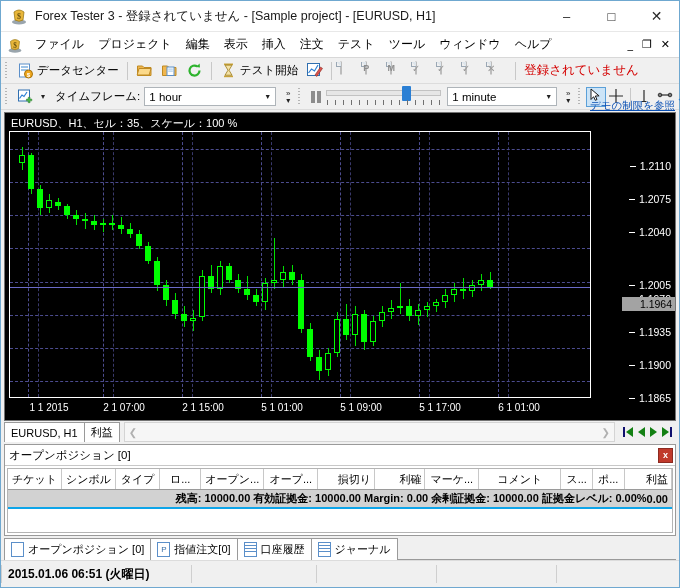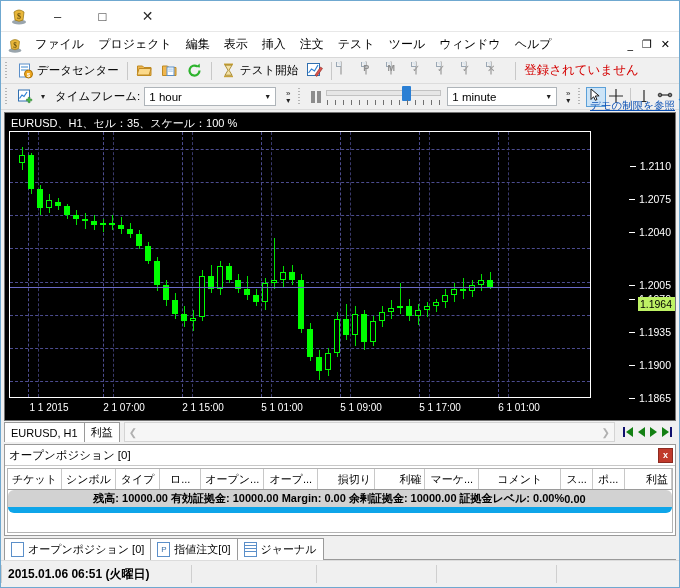--- a/index.html
+++ b/index.html
@@ -86,22 +86,22 @@
   .gridv{position:absolute;top:0;bottom:0;width:0;border-left:1px dashed #4c4c8f;}
   .gridh{position:absolute;left:0;right:0;height:0;border-top:1px dashed #4c4c8f;}
   .priceline{position:absolute;left:0;right:0;height:0;border-top:1px solid #6a6ac8;z-index:4;}
   .cand{position:absolute;width:0;}
   .cwick{position:absolute;left:0;width:1px;background:#00e000;}
   .cbody{position:absolute;border:1px solid #00ff00;background:#000;box-sizing:border-box;}
   .cbody.fill{background:#00ff00;}
   .yaxis{position:absolute;right:0;top:18px;bottom:22px;width:84px;color:#fff;font-size:10.5px;}
   .ytick{position:absolute;right:4px;transform:translateY(-50%);white-space:nowrap;}
   .ytick .dash{position:absolute;left:-10px;top:50%;width:6px;height:0;border-top:1px solid #fff;}
-  .ycur{position:absolute;right:0;transform:translateY(-50%);background:#bef264;color:#000;
-        font-size:10.5px;padding:1px 3px 1px 2px;white-space:nowrap;z-index:7;}
+  .ycur{position:absolute;right:0;transform:translateY(-50%);background:#a3a3a3;color:#000;
+        font-size:10.5px;padding:1px 3px 1px 18px;white-space:nowrap;z-index:7;}
   .xaxis{position:absolute;left:4px;right:84px;bottom:2px;height:18px;color:#fff;font-size:10px;}
   .xtick{position:absolute;top:2px;white-space:nowrap;transform:translateX(-50%);}
 
   
   .charttabs{height:20px;margin:1px 3px 0 3px;display:flex;align-items:stretch;flex:0 0 auto;}
   .ct-left{display:flex;align-items:stretch;border:1px solid #9a9a9a;border-bottom:none;background:#fff;flex:0 0 auto;}
   .ct{display:flex;align-items:center;padding:0 6px;font-size:11px;white-space:nowrap;}
   .ct.active{border-right:1px solid #9a9a9a;}
   .ct-scroll{flex:1 1 auto;margin-left:4px;border:1px solid #d4d4d4;background:#f6f6f6;
              display:flex;align-items:center;justify-content:space-between;padding:0 4px;
@@ -118,22 +118,22 @@
   .pos-head{height:20px;display:flex;align-items:center;justify-content:space-between;
             padding:0 2px 0 4px;font-size:11.5px;border-bottom:1px solid #c8c8c8;background:#fff;}
   .closebtn{width:13px;height:13px;background:#c0392b;color:#fff;font-size:9px;font-weight:bold;
             display:flex;align-items:center;justify-content:center;border:1px solid #8c2a20;}
   .grid-area{flex:1 1 auto;margin:2px;border:1px solid #b4b4b4;background:#fff;overflow:hidden;}
   table.pos{width:100%;border-collapse:collapse;font-size:11px;table-layout:fixed;}
   table.pos th{background:#fff;border-right:1px solid #c8c8c8;border-bottom:1px solid #9a9a9a;
                font-weight:normal;padding:2px 3px;white-space:nowrap;overflow:hidden;height:16px;}
   table.pos th.r{text-align:right;}
   .sumrow{background:#d2d2d2;font-weight:bold;font-size:11px;height:17px;
-          display:flex;align-items:center;justify-content:center;padding:0 4px 0 3px;
-          border-bottom:6px solid #0ea5e9;border-radius:6px;}
+          display:flex;align-items:center;justify-content:flex-end;padding:0 4px 0 3px;
+          border-bottom:2px solid #0ea5e9;}
 
   
   .btabs{height:22px;margin:2px 3px 0 3px;display:flex;align-items:stretch;flex:0 0 auto;}
   .btab{display:flex;align-items:center;gap:4px;padding:0 6px;font-size:11px;white-space:nowrap;
         border:1px solid #9a9a9a;border-bottom:none;background:#fff;margin-right:-1px;}
   .btab.active{font-weight:normal;}
   .btabs-fill{flex:1 1 auto;border-bottom:1px solid #9a9a9a;}
   .mini-doc{width:11px;height:13px;border:1px solid #5b8fc9;background:#fff;position:relative;flex:0 0 auto;}
   .mini-doc.lines{background:
       linear-gradient(to bottom,transparent 2px,#5b8fc9 2px,#5b8fc9 3px,transparent 3px,
@@ -155,20 +155,21 @@
 <div class="app">
 
   <div class="titlebar">
     <div class="title-icon">
       <svg width="20" height="20" viewBox="0 0 20 20">
         <ellipse cx="10" cy="16" rx="7" ry="2.6" fill="#9aa5ad"></ellipse>
         <path d="M5 6 Q10 2 15 6 L14 14 Q10 16.5 6 14 Z" fill="#e8b63a" stroke="#9c7a18" stroke-width="0.8"></path>
         <text x="10" y="13" font-size="8" font-family="Liberation Serif, serif" font-weight="bold" fill="#6b5310" text-anchor="middle">$</text>
       </svg>
     </div>
+    <div class="title-text">Forex Tester 3 - 登録されていません - [Sample project] - [EURUSD, H1]</div>
     <div class="wctrls">
       <div class="wbtn">–</div>
       <div class="wbtn">□</div>
       <div class="wbtn close">✕</div>
     </div>
   </div>
 
   <div class="menubar">
     <div class="menu-icon">
       <svg width="18" height="18" viewBox="0 0 20 20">
@@ -746,20 +747,24 @@
       <span>オープンポジション [0]</span>
     </div>
     <div class="btab">
       <span class="mini-doc">
           <span class="p">P</span>
         </span>
       <span>指値注文[0]</span>
     </div>
     <div class="btab">
       <span class="mini-doc lines"></span>
+      <span>口座履歴</span>
+    </div>
+    <div class="btab">
+      <span class="mini-doc lines"></span>
       <span>ジャーナル</span>
     </div>
     <div class="btabs-fill"></div>
   </div>
 
   <div class="statusbar">
     <div class="st-sep"></div>
     <div class="st-cell" style="width:190px;">2015.01.06 06:51 (火曜日)</div>
     <div class="st-cell" style="width:125px;"></div>
     <div class="st-cell" style="width:120px;"></div>

